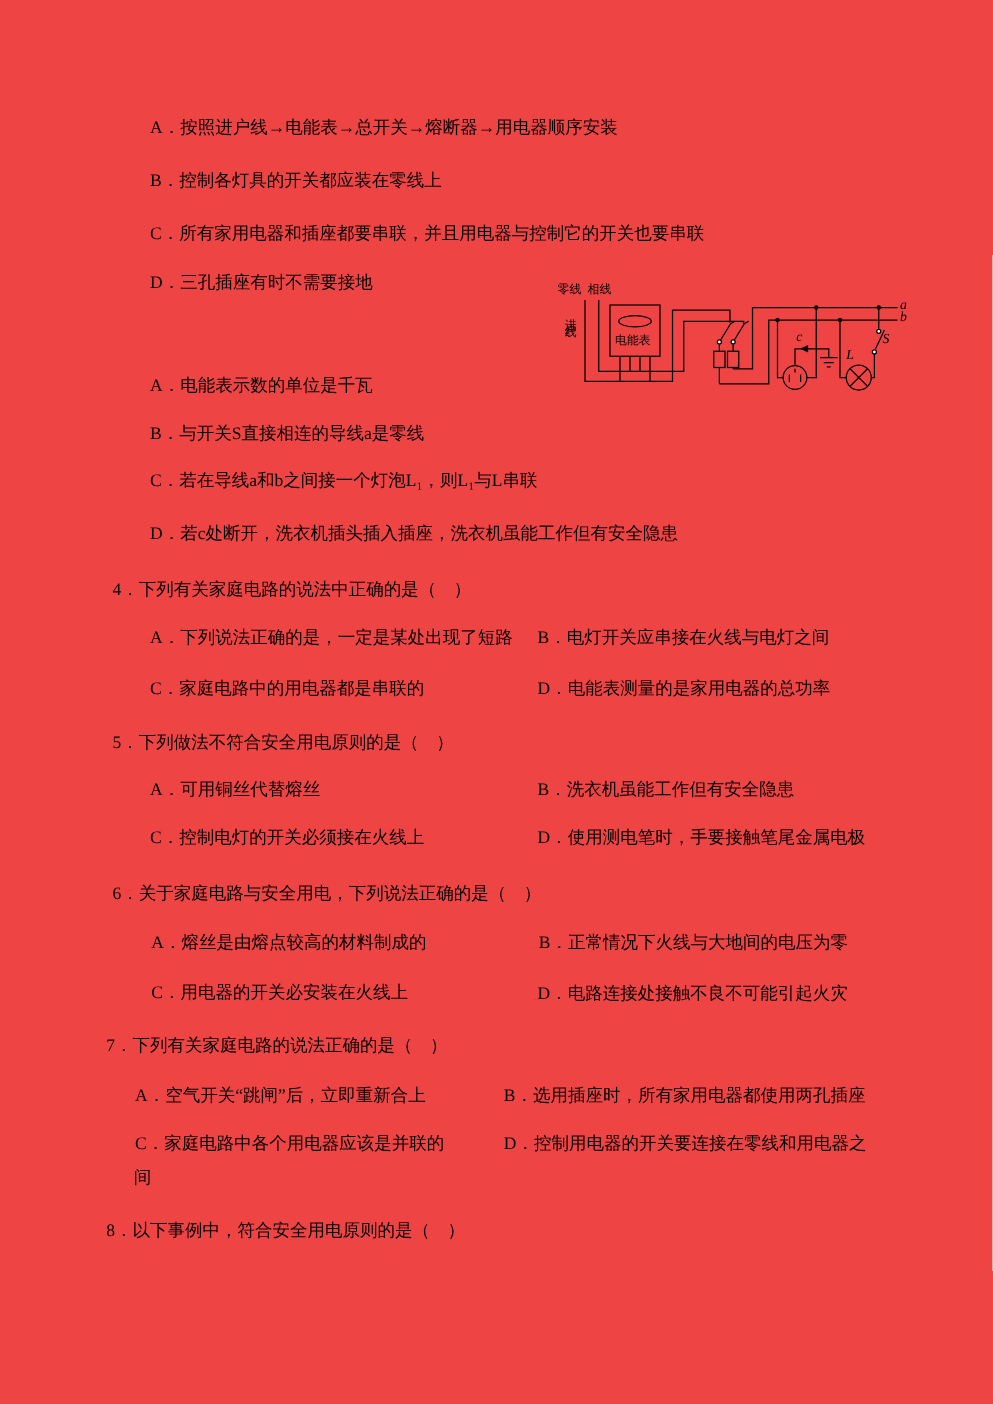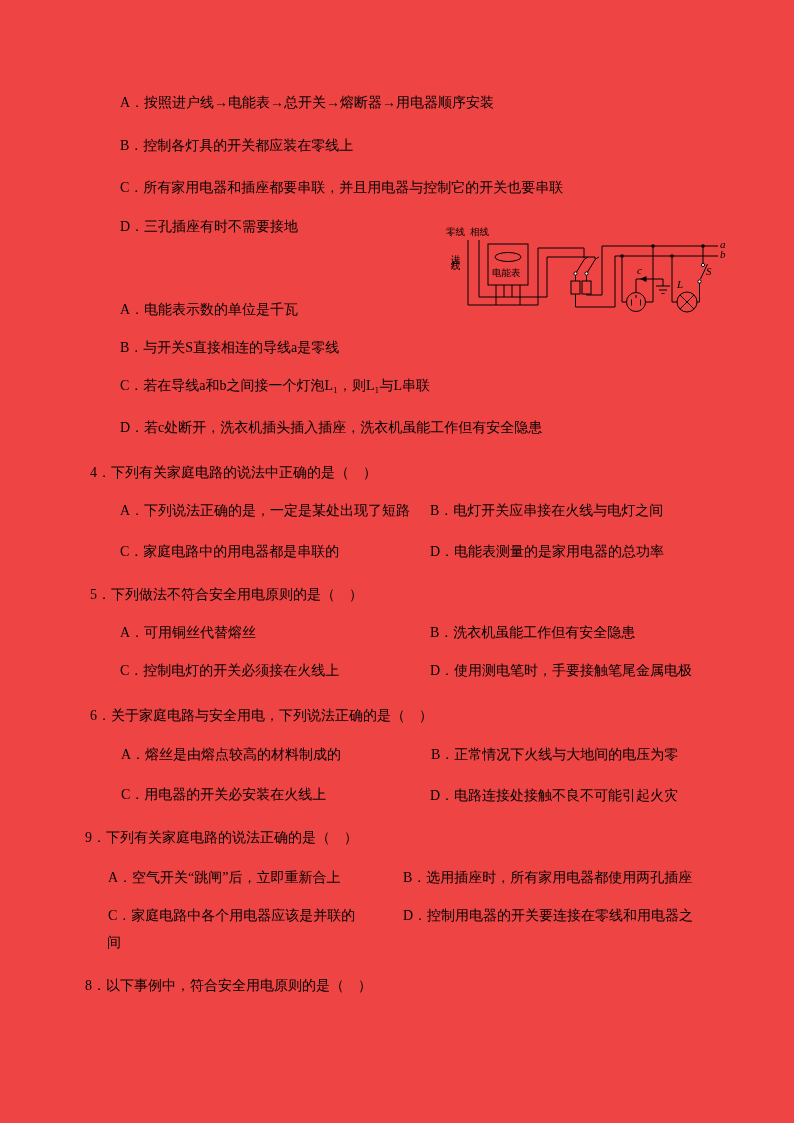--- a/index.html
+++ b/index.html
@@ -43,21 +43,21 @@
   <div class="ln" style="left:430px;top:625px">B．洗衣机虽能工作但有安全隐患</div>
   <div class="ln" style="left:120px;top:663px">C．控制电灯的开关必须接在火线上</div>
   <div class="ln" style="left:430px;top:663px">D．使用测电笔时，手要接触笔尾金属电极</div>
 
   <div class="ln" style="left:90px;top:708px">6．关于家庭电路与安全用电，下列说法正确的是（　）</div>
   <div class="ln" style="left:121px;top:747px">A．熔丝是由熔点较高的材料制成的</div>
   <div class="ln" style="left:431px;top:747px">B．正常情况下火线与大地间的电压为零</div>
   <div class="ln" style="left:121px;top:787px">C．用电器的开关必安装在火线上</div>
   <div class="ln" style="left:430px;top:788px">D．电路连接处接触不良不可能引起火灾</div>
 
-  <div class="ln" style="left:85px;top:830px">9．下列有关家庭电路的说法正确的是（　）</div>
+  <div class="ln" style="left:85px;top:830px">7．下列有关家庭电路的说法正确的是（　）</div>
   <div class="ln" style="left:108px;top:870px">A．空气开关“跳闸”后，立即重新合上</div>
   <div class="ln" style="left:108px;top:908px">C．家庭电路中各个用电器应该是并联的</div>
   <div class="ln" style="left:403px;top:870px">B．选用插座时，所有家用电器都使用两孔插座</div>
   <div class="ln" style="left:403px;top:908px">D．控制用电器的开关要连接在零线和用电器之</div>
   <div class="ln" style="left:107px;top:935px">间</div>
 
   <div class="ln" style="left:85px;top:978px">8．以下事例中，符合安全用电原则的是（　）</div>
 
   <svg class="diag" viewBox="445 224 285 94" xmlns="http://www.w3.org/2000/svg">
 

